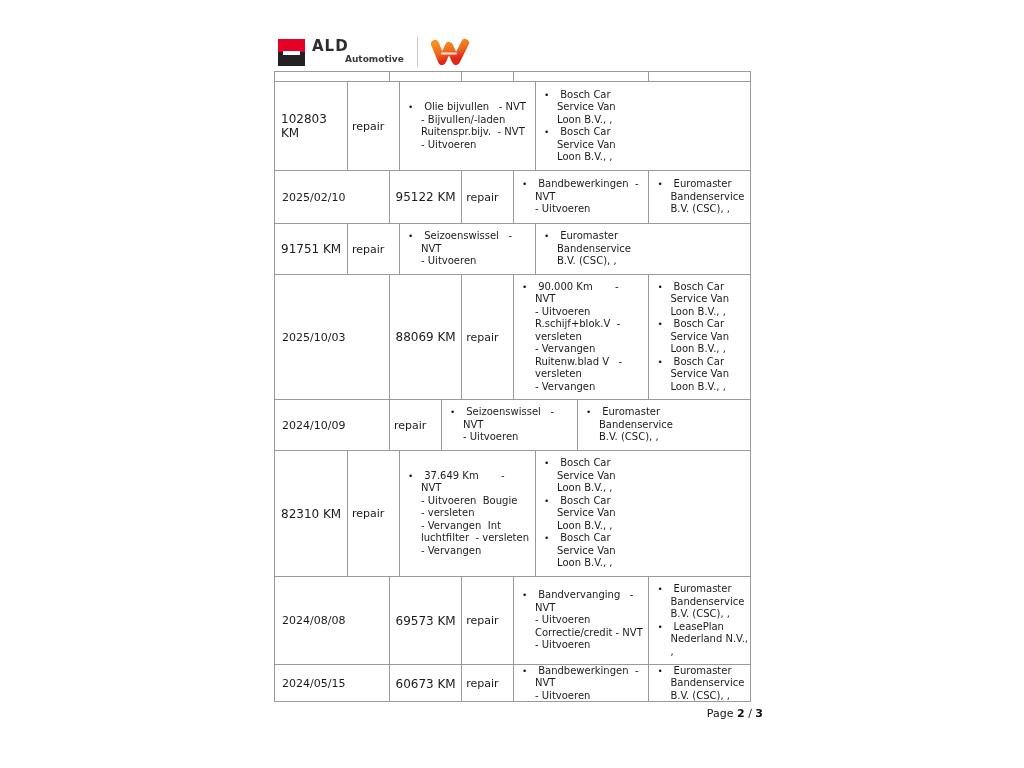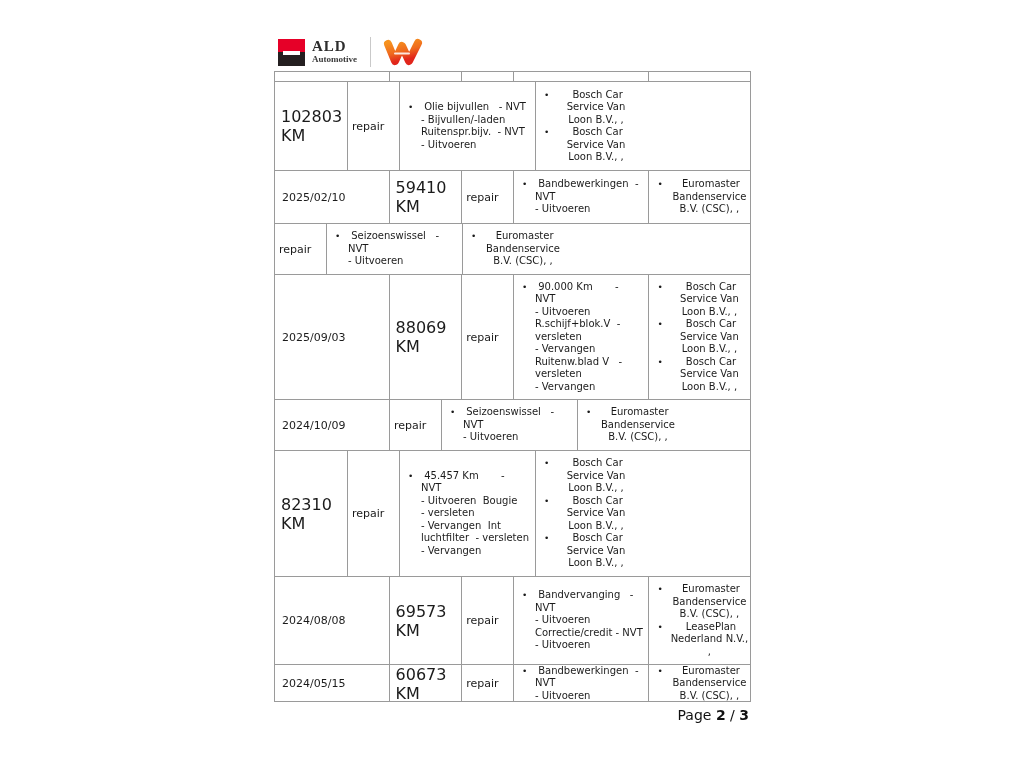--- a/index.html
+++ b/index.html
@@ -1,59 +1,59 @@
 <!DOCTYPE html>
 <html><head>
 <meta charset="utf-8">
 <style>
   * { margin:0; padding:0; box-sizing:border-box; }
   html,body { width:1024px; height:768px; background:#ffffff;
               font-family:"DejaVu Sans", sans-serif; color:#1b1b1b; }
   .page { position:relative; width:1024px; height:768px; background:#fff; overflow:hidden; }
 
   
-  .brand-row { position:absolute; left:278px; top:36px; display:flex; align-items:center;font-family:Liberation Serif, serif; }
+  .brand-row { position:absolute; left:278px; top:36px; display:flex; align-items:center; }
   .ald-mark { position:relative; width:27px; height:27px;
               background:linear-gradient(to bottom, #e60028 0 50%, #241f20 50% 100%); }
   .ald-mark .dash { position:absolute; left:5px; top:12px; width:17px; height:4px; background:#fff; }
   .ald-text { margin-left:7px; }
   .ald-name { font-size:15px; font-weight:bold; letter-spacing:1px; color:#2d2d2d; line-height:15px; }
-  .ald-sub  { font-size:9px; font-weight:600; color:#3a3a3a; line-height:11px; }
+  .ald-sub  { font-size:9px; font-weight:600; color:#3a3a3a; line-height:11px;margin-left:33px; }
   .brand-divider { width:1px; height:30px; background:#c9c9c9; margin:0 11px 0 13px; }
   .w-logo { width:44px; height:32px; }
 
   
   .htable { position:absolute; left:274px; top:71px; width:477px; height:631px;
             border:1px solid #9a9a9a; background:#fff; }
   .trow { display:flex; width:100%; border-bottom:1px solid #9a9a9a; overflow:hidden; }
   .trow:last-child { border-bottom:none; }
   .trow:nth-child(1){height:10px}
   .trow:nth-child(2){height:89px}
   .trow:nth-child(3){height:53px}
   .trow:nth-child(4){height:51px}
   .trow:nth-child(5){height:125px}
   .trow:nth-child(6){height:51px}
   .trow:nth-child(7){height:126px}
   .trow:nth-child(8){height:88px}
   .trow:nth-child(9){height:37px}
   .cell { border-right:1px solid #9a9a9a; height:100%; display:flex; align-items:center; overflow:hidden; }
   .cell:last-child { border-right:none; }
   .c-date { width:115px; padding-left:7px; font-size:11px; }
-  .c-km   { width:73px;  padding-left:6px; font-size:16px; }
+  .c-km   { width:73px;  padding-left:6px; font-size:12px; }
   .c-type { width:52px;  padding-left:4px; font-size:11px; }
   .c-desc { width:136px; padding-left:6px; }
   .c-prov { width:101px; padding-left:6px; }
   .items { display:block; }
   .item { display:flex; align-items:flex-start; }
   .bullet { flex:none; width:15px; font-size:9px; line-height:12.5px; padding-left:2px; }
   .itext { font-size:10px; line-height:12.5px; white-space:pre-wrap; word-break:normal; max-width:112px; }
-  .c-prov .itext { max-width:78px;text-align:center; }
+  .c-prov .itext { max-width:78px; }
 
   
-  .footer { position:absolute; top:707px; right:275px; font-size:14px; color:#111; white-space:pre; }
+  .footer { position:absolute; top:707px; right:261px; font-size:11px; color:#111; white-space:pre; }
   .footer b { font-weight:bold; }
 </style>
 </head>
 <body>
 
 <div class="page">
 
   <div class="brand-row">
     <div class="ald-mark">
       <span class="dash"></span>
@@ -106,21 +106,21 @@
             </div>
             <div class="item">
               <div class="bullet">•</div>
               <div class="itext"> Bosch Car Service Van Loon B.V., ,</div>
             </div>
           </div>
         </div>
       </div>
       <div class="trow">
         <div class="cell c-date">2025/02/10</div>
-        <div class="cell c-km">59410 KM</div>
+        <div class="cell c-km">95122 KM</div>
         <div class="cell c-type">repair</div>
         <div class="cell c-desc">
           <div class="items">
             <div class="item">
               <div class="bullet">•</div>
               <div class="itext"> Bandbewerkingen  -
 NVT
 - Uitvoeren</div>
             </div>
           </div>
@@ -128,20 +128,21 @@
         <div class="cell c-prov">
           <div class="items">
             <div class="item">
               <div class="bullet">•</div>
               <div class="itext"> Euromaster Bandenservice B.V. (CSC), ,</div>
             </div>
           </div>
         </div>
       </div>
       <div class="trow">
+        <div class="cell c-km">91751 KM</div>
         <div class="cell c-type">repair</div>
         <div class="cell c-desc">
           <div class="items">
             <div class="item">
               <div class="bullet">•</div>
               <div class="itext"> Seizoenswissel   -
 NVT
 - Uitvoeren</div>
             </div>
           </div>
@@ -149,21 +150,21 @@
         <div class="cell c-prov">
           <div class="items">
             <div class="item">
               <div class="bullet">•</div>
               <div class="itext"> Euromaster Bandenservice B.V. (CSC), ,</div>
             </div>
           </div>
         </div>
       </div>
       <div class="trow">
-        <div class="cell c-date">2025/09/03</div>
+        <div class="cell c-date">2025/10/03</div>
         <div class="cell c-km">88069 KM</div>
         <div class="cell c-type">repair</div>
         <div class="cell c-desc">
           <div class="items">
             <div class="item">
               <div class="bullet">•</div>
               <div class="itext"> 90.000 Km       -
 NVT
 - Uitvoeren
 R.schijf+blok.V  -
@@ -214,21 +215,21 @@
           </div>
         </div>
       </div>
       <div class="trow">
         <div class="cell c-km">82310 KM</div>
         <div class="cell c-type">repair</div>
         <div class="cell c-desc">
           <div class="items">
             <div class="item">
               <div class="bullet">•</div>
-              <div class="itext"> 45.457 Km       -
+              <div class="itext"> 37.649 Km       -
 NVT
 - Uitvoeren  Bougie
 - versleten
 - Vervangen  Int
 luchtfilter  - versleten
 - Vervangen</div>
             </div>
           </div>
         </div>
         <div class="cell c-prov">

